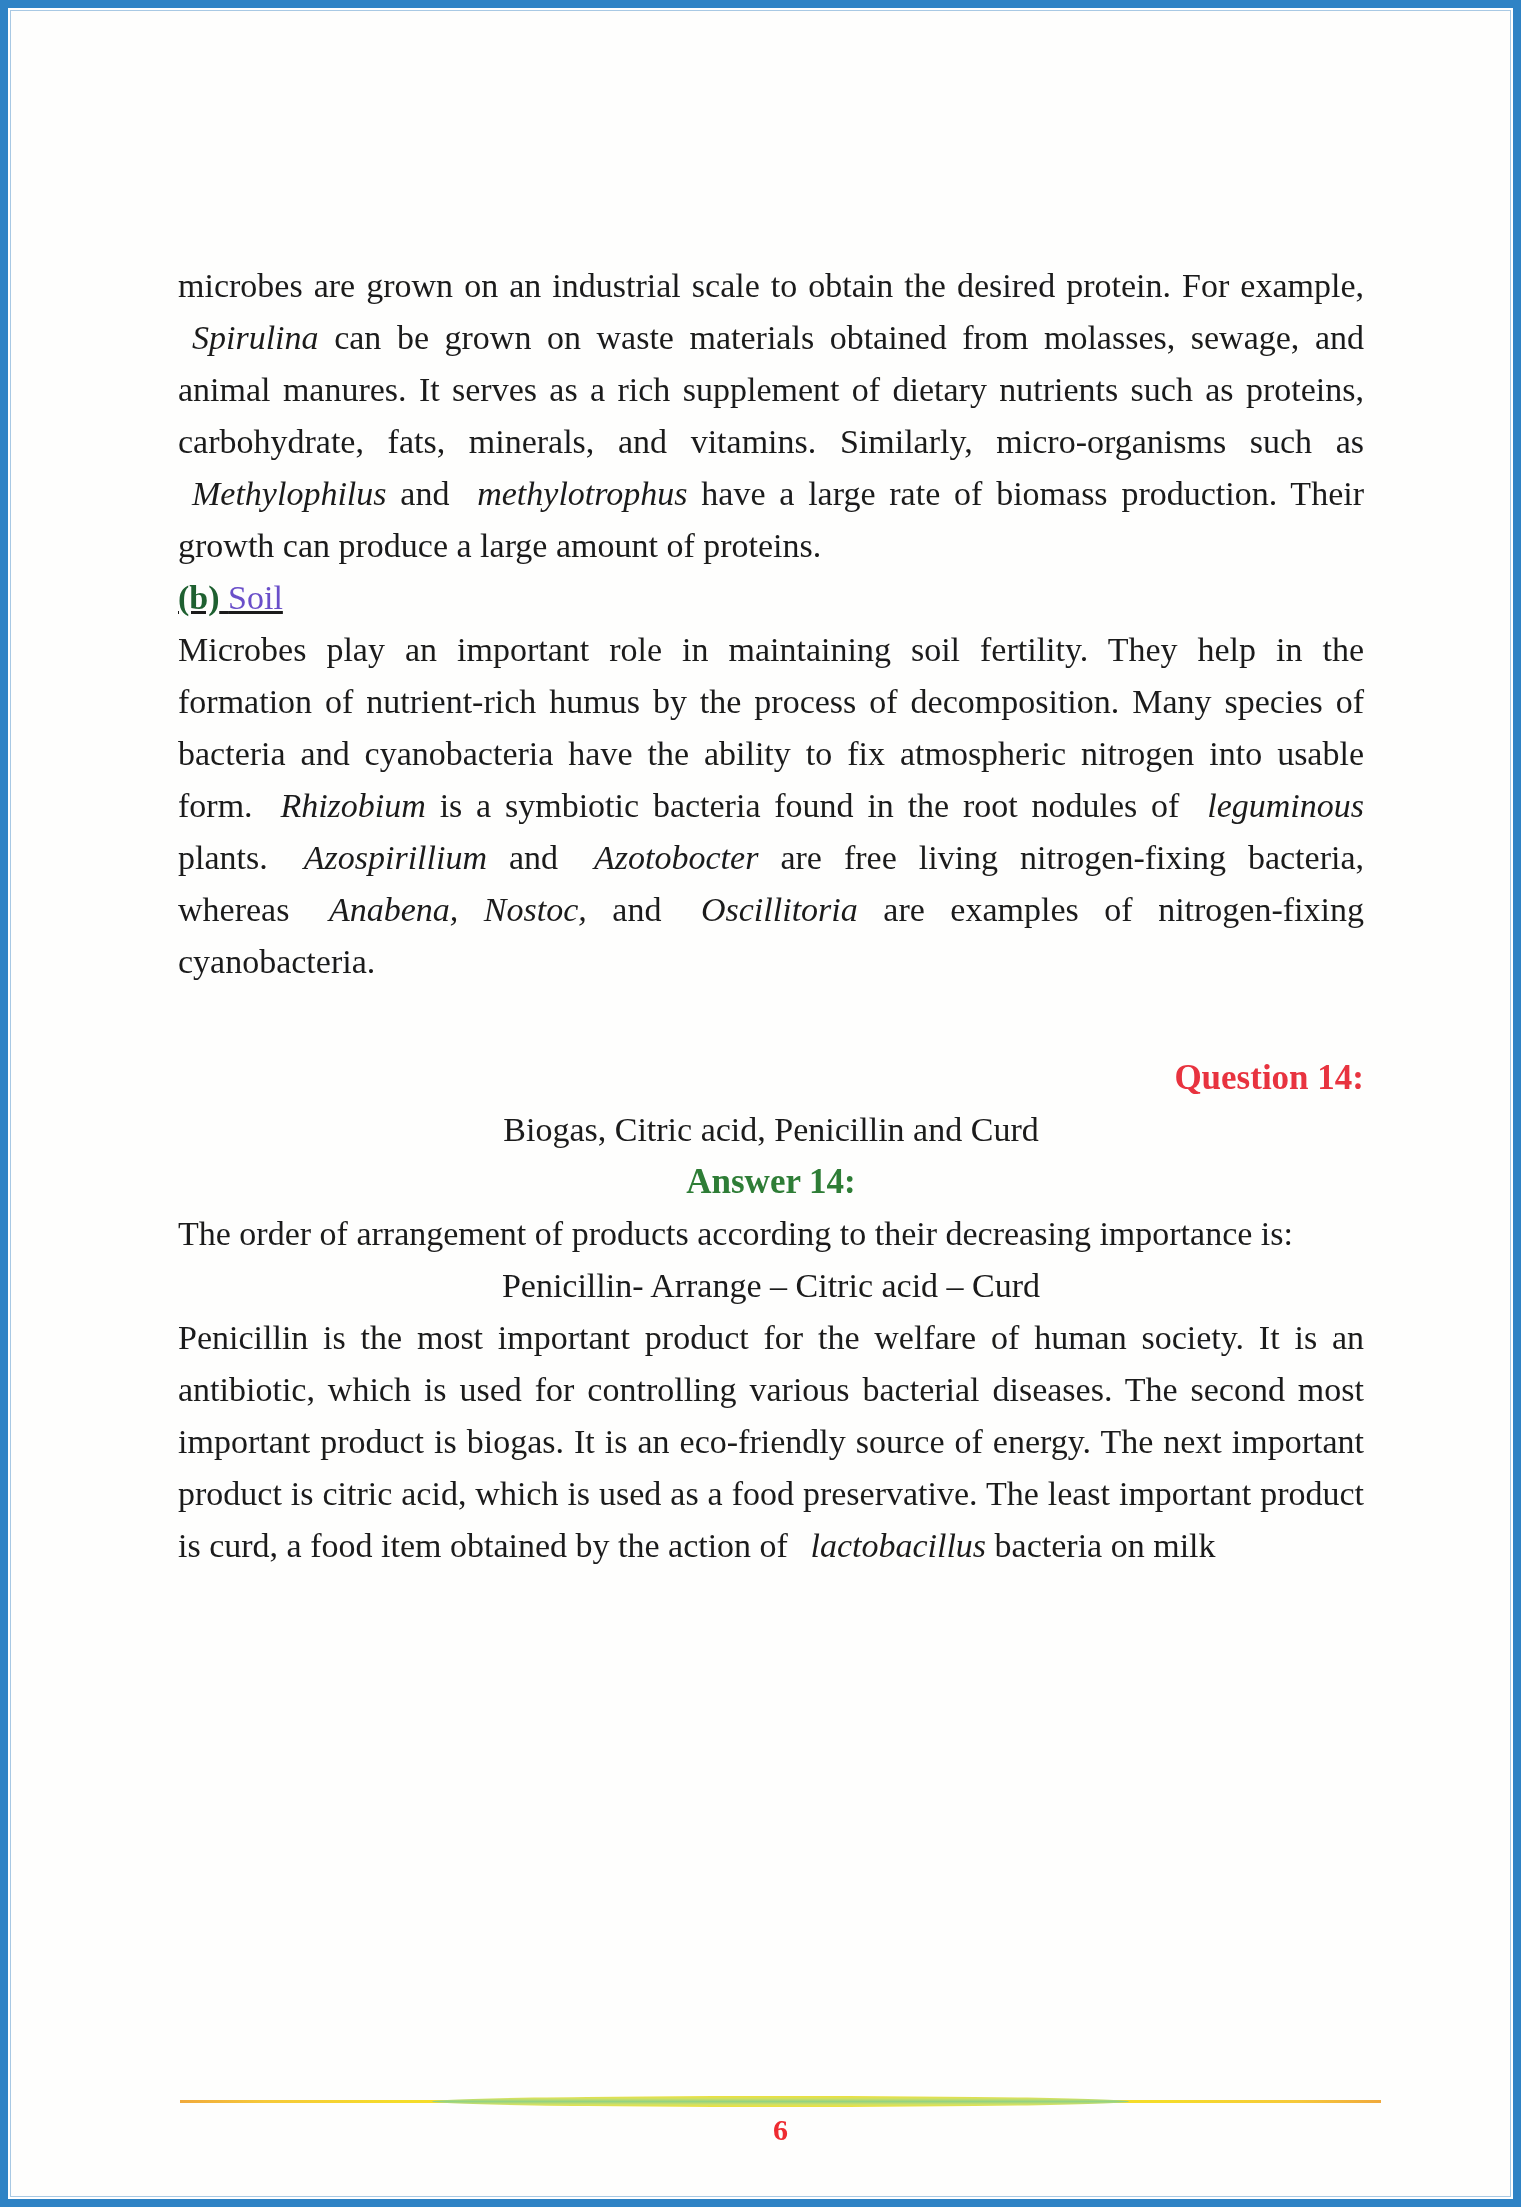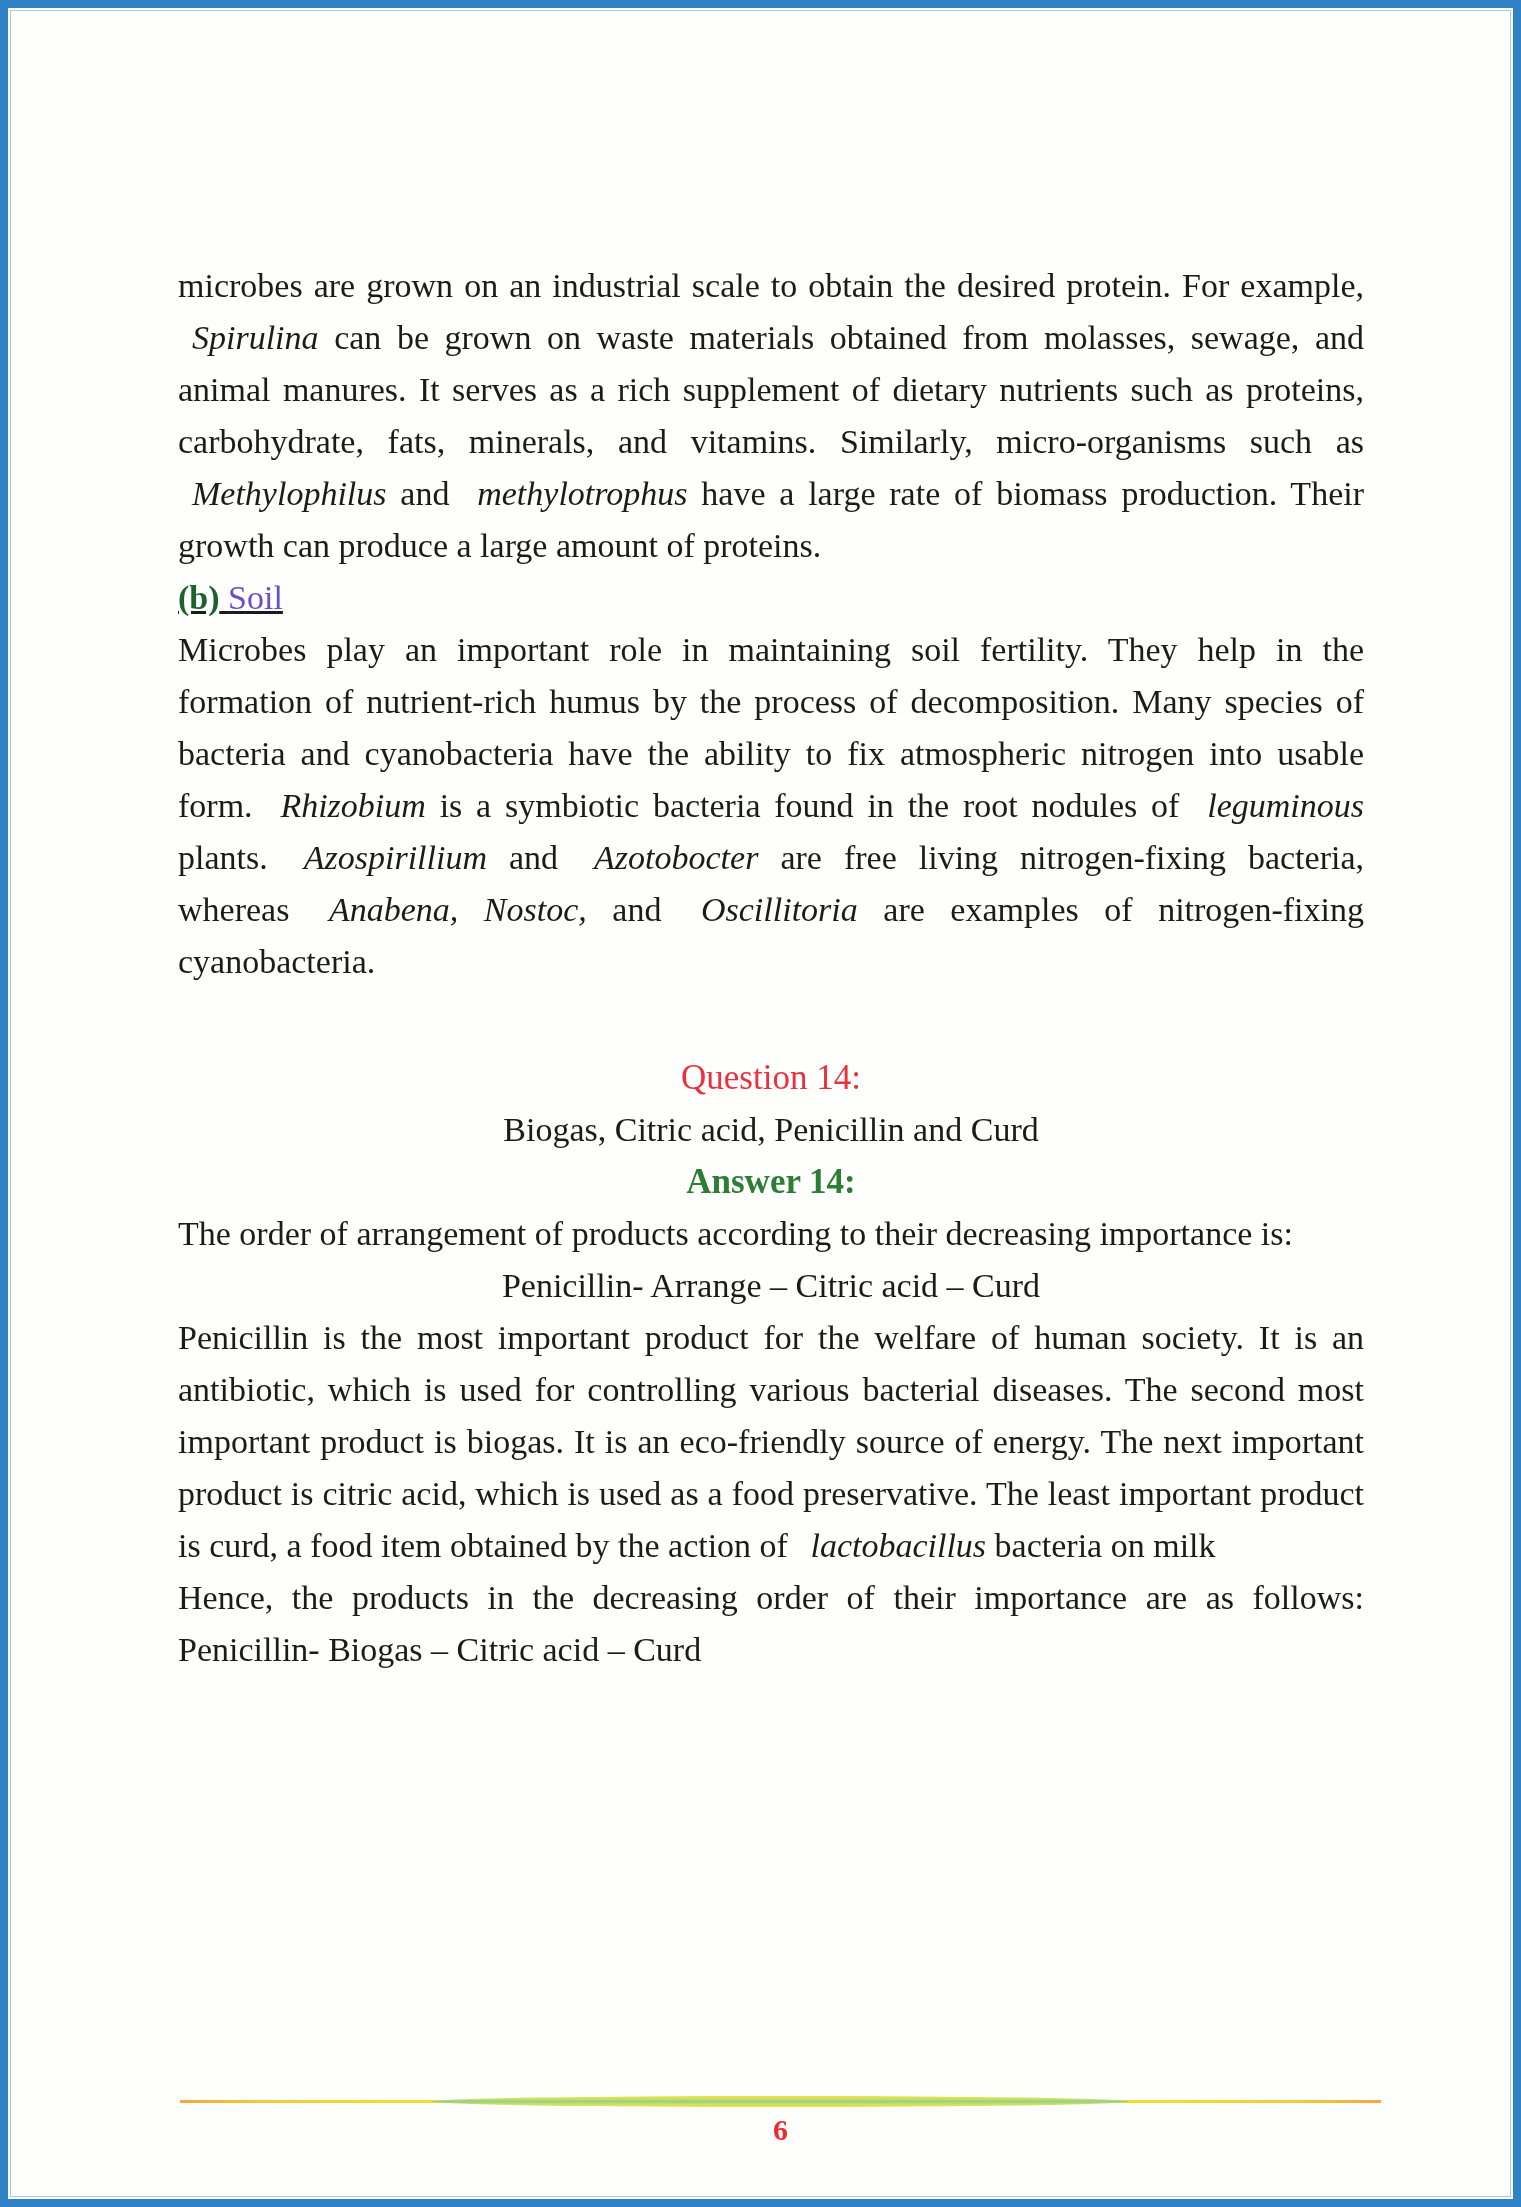--- a/index.html
+++ b/index.html
@@ -29,23 +29,23 @@
   }
   .para { text-align: justify; }
   .no-justify { text-align: center; }
   .soil-line { text-align: left; text-decoration: underline; }
   .run-italic { font-style: italic; margin-left: 14px; }
   .run-bold-green { font-weight: 700; color: #1e6030; }
   .run-purple { color: #6a4fc9; }
   h2.question-heading {
     color: #e8333f;
     font-size: 35px;
-    font-weight: 400;
+    font-weight: 700;
     margin-top: 64px;
-    text-align: center;
+    text-align: right;
   }
   h2.answer-heading {
     color: #2e7d36;
     font-size: 35px;
     font-weight: 700;
     text-align: center;
   }
   .footer-rule {
     position: absolute;
     left: 180px;
@@ -94,21 +94,20 @@
   <p class="soil-line"><span class="run-bold-green">(b)</span><span> </span><span class="run-purple">Soil</span></p>
   <p class="para"><span>Microbes play an important role in maintaining soil fertility. They help in the formation of nutrient-rich humus by the process of decomposition. Many species of bacteria and cyanobacteria have the ability to fix atmospheric nitrogen into usable form. </span><span class="run-italic">Rhizobium</span><span> is a symbiotic bacteria found in the root nodules of </span><span class="run-italic">leguminous</span><span> plants. </span><span class="run-italic">Azospirillium</span><span> and </span><span class="run-italic">Azotobocter</span><span> are free living nitrogen-fixing bacteria, whereas </span><span class="run-italic">Anabena, Nostoc,</span><span> and </span><span class="run-italic">Oscillitoria</span><span> are examples of nitrogen-fixing cyanobacteria.</span></p>
 
   <h2 class="question-heading">Question 14:</h2>
   <p class="para no-justify">Biogas, Citric acid, Penicillin and Curd</p>
 
   <h2 class="answer-heading">Answer 14:</h2>
   <p class="para">The order of arrangement of products according to their decreasing importance is:</p>
   <p class="para no-justify">Penicillin- Arrange – Citric acid – Curd</p>
   <p class="para"><span>Penicillin is the most important product for the welfare of human society. It is an antibiotic, which is used for controlling various bacterial diseases. The second most important product is biogas. It is an eco-friendly source of energy. The next important product is citric acid, which is used as a food preservative. The least important product is curd, a food item obtained by the action of </span><span class="run-italic">lactobacillus</span><span> bacteria on milk</span></p>
-  <p class="para">Hence, the products in the decreasing order of their importance are as follows: Penicillin- Biogas – Citric acid – Curd</p>
 </main>
 
 <footer>
   <div class="footer-rule">
     <div class="rule-thin"></div>
     <div class="rule-lens"></div>
   </div>
   <div class="page-number">6</div>
 </footer>
 

